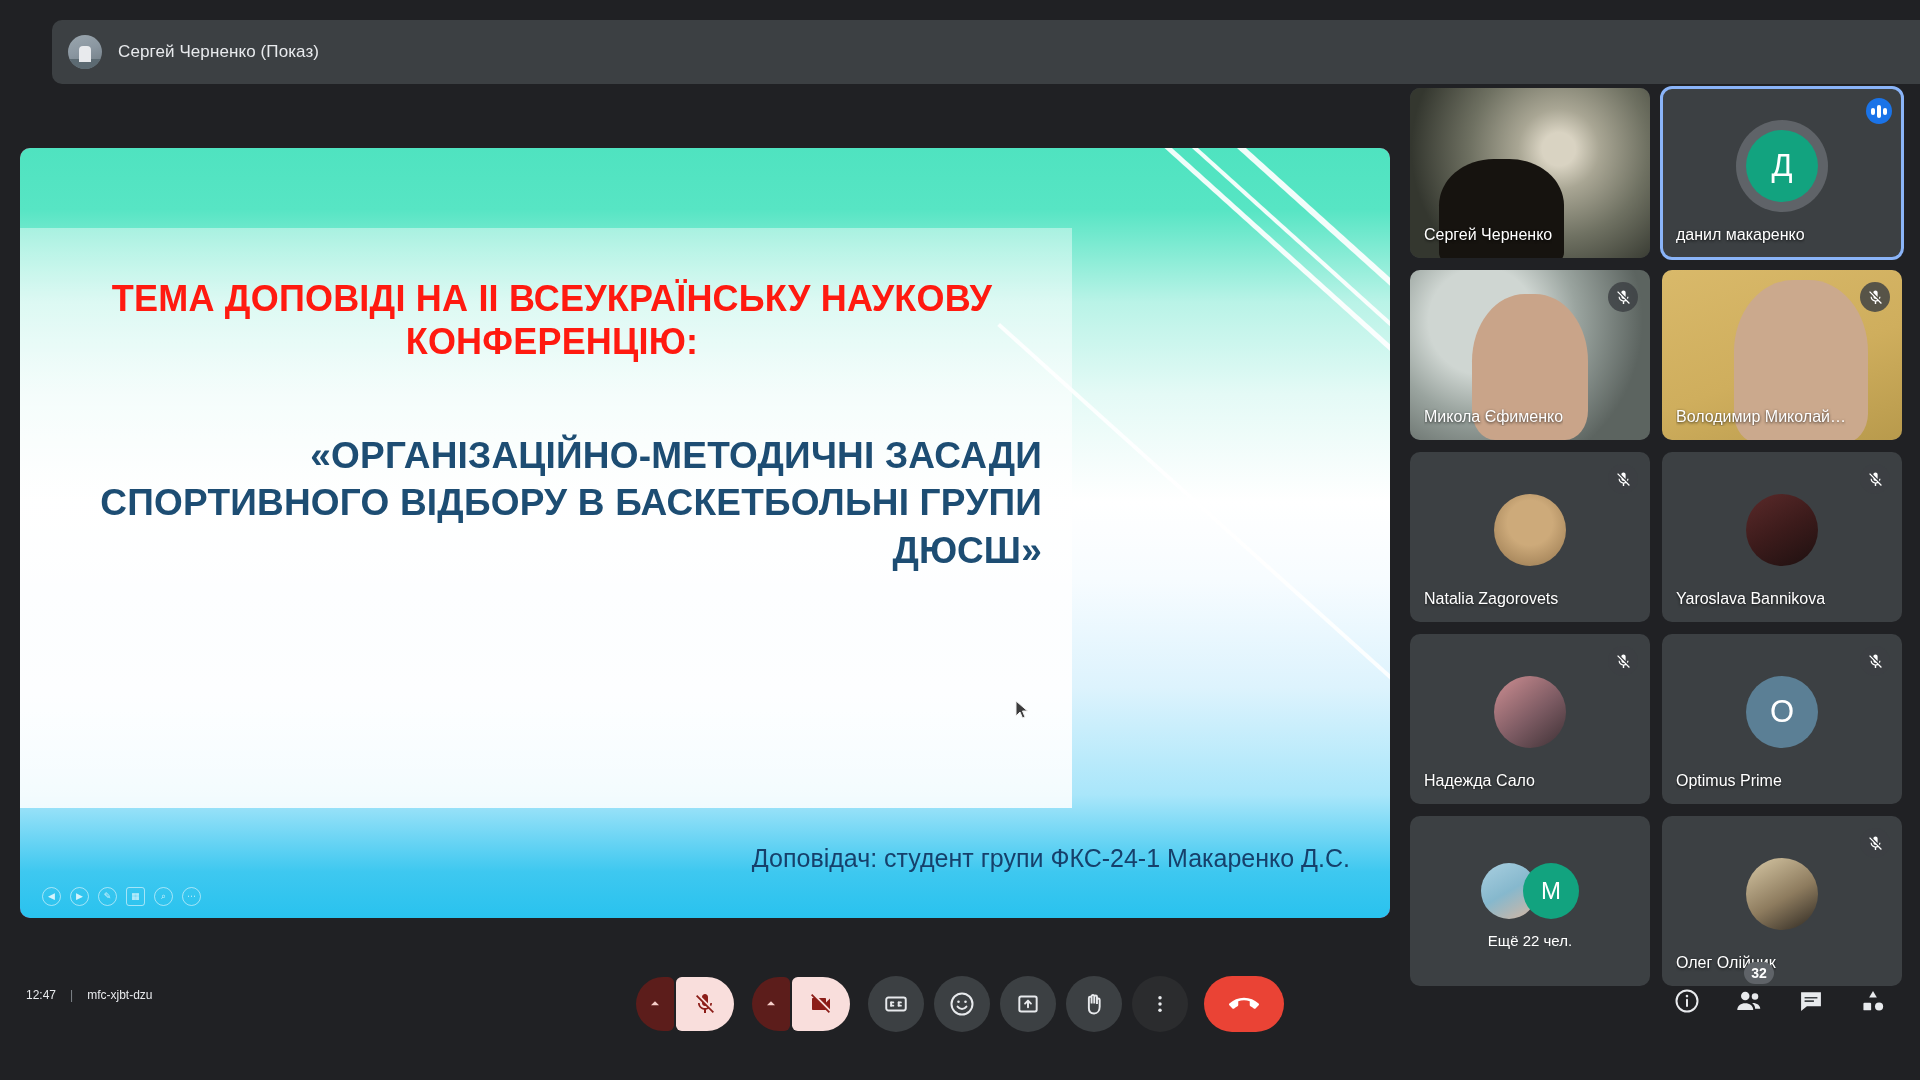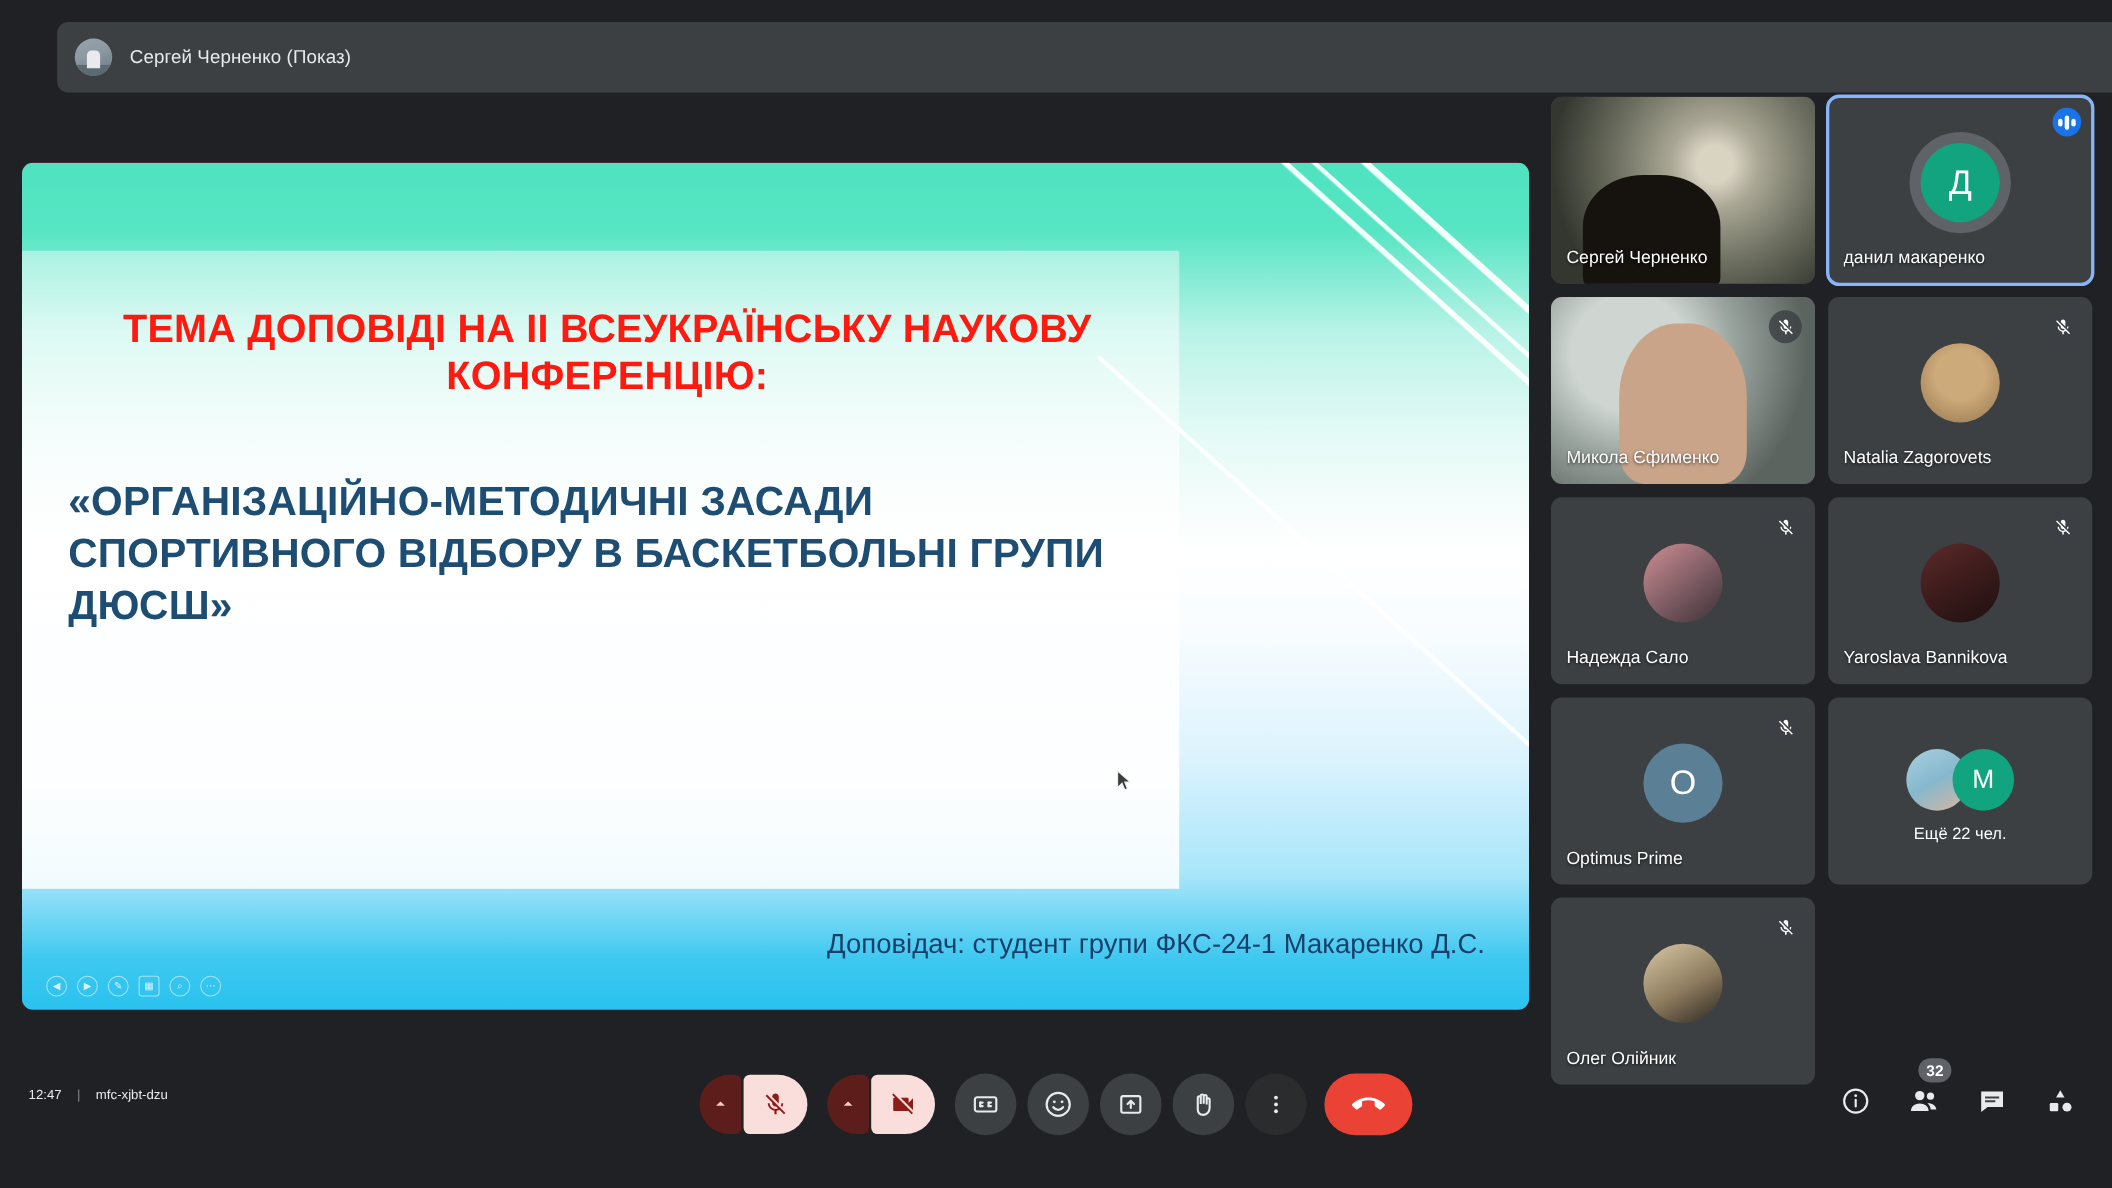--- a/index.html
+++ b/index.html
@@ -76,21 +76,21 @@
   .slide-text { position: absolute; left: 0; top: 0; width: 1370px; height: 770px; }
   .title-red {
     position: absolute; left: 42px; top: 130px; width: 980px;
     color: #ff1a10; font-size: 36px; font-weight: bold;
     line-height: 1.19; text-align: center; letter-spacing: .2px;
     font-family: "Liberation Sans", sans-serif;
   }
   .title-navy {
     position: absolute; left: 42px; top: 284px; width: 980px;
     color: #1d4d73; font-size: 37px; font-weight: bold;
-    line-height: 1.28; text-align: left; letter-spacing: .2px;
+    line-height: 1.28; text-align: right; letter-spacing: .2px;
   }
   .presenter {
     position: absolute; left: 150px; top: 695px; width: 1180px;
     color: #16406b; font-size: 25px; font-weight: 400;
     text-align: right; line-height: 1.2; white-space: nowrap;
   }
   .ppt-controls {
     position: absolute; left: 22px; bottom: 12px;
     display: flex; gap: 9px; align-items: center;
   }
@@ -287,49 +287,58 @@
     <div class="tile">
       <div class="photo cam-b"></div>
       <div class="mic-off">
         <svg width="17" height="17" viewBox="0 0 24 24" fill="#fff">
             <path d="M19 11h-1.7c0 .74-.16 1.43-.43 2.05l1.23 1.23c.56-.98.9-2.09.9-3.28zM15 11.16V5c0-1.66-1.34-3-3-3S9 3.34 9 5v.18l6 5.98zM4.27 3L3 4.27l6 6V11c0 1.66 1.33 3 3 3 .23 0 .44-.03.65-.08l1.66 1.66c-.71.33-1.5.52-2.31.52-2.76 0-5.3-2.1-5.3-5.1H5c0 3.41 2.72 6.23 6 6.72V21h2v-3.28c.91-.13 1.77-.45 2.54-.9L19.73 21 21 19.73 4.27 3z"></path>
           </svg>
       </div>
       <div class="name">Микола Єфименко</div>
     </div>
 
+    <div class="tile">
+      <div class="photo cam-c"></div>
+      <div class="mic-off">
+        <svg width="17" height="17" viewBox="0 0 24 24" fill="#fff">
+            <path d="M19 11h-1.7c0 .74-.16 1.43-.43 2.05l1.23 1.23c.56-.98.9-2.09.9-3.28zM15 11.16V5c0-1.66-1.34-3-3-3S9 3.34 9 5v.18l6 5.98zM4.27 3L3 4.27l6 6V11c0 1.66 1.33 3 3 3 .23 0 .44-.03.65-.08l1.66 1.66c-.71.33-1.5.52-2.31.52-2.76 0-5.3-2.1-5.3-5.1H5c0 3.41 2.72 6.23 6 6.72V21h2v-3.28c.91-.13 1.77-.45 2.54-.9L19.73 21 21 19.73 4.27 3z"></path>
+          </svg>
+      </div>
+      <div class="name">Володимир Миколай…</div>
+    </div>
 
     <div class="tile">
       <div class="avatar-photo ph-1"></div>
       <div class="mic-off">
         <svg width="17" height="17" viewBox="0 0 24 24" fill="#fff">
             <path d="M19 11h-1.7c0 .74-.16 1.43-.43 2.05l1.23 1.23c.56-.98.9-2.09.9-3.28zM15 11.16V5c0-1.66-1.34-3-3-3S9 3.34 9 5v.18l6 5.98zM4.27 3L3 4.27l6 6V11c0 1.66 1.33 3 3 3 .23 0 .44-.03.65-.08l1.66 1.66c-.71.33-1.5.52-2.31.52-2.76 0-5.3-2.1-5.3-5.1H5c0 3.41 2.72 6.23 6 6.72V21h2v-3.28c.91-.13 1.77-.45 2.54-.9L19.73 21 21 19.73 4.27 3z"></path>
           </svg>
       </div>
       <div class="name">Natalia Zagorovets</div>
     </div>
 
     <div class="tile">
+      <div class="avatar-photo ph-3"></div>
+      <div class="mic-off">
+        <svg width="17" height="17" viewBox="0 0 24 24" fill="#fff">
+            <path d="M19 11h-1.7c0 .74-.16 1.43-.43 2.05l1.23 1.23c.56-.98.9-2.09.9-3.28zM15 11.16V5c0-1.66-1.34-3-3-3S9 3.34 9 5v.18l6 5.98zM4.27 3L3 4.27l6 6V11c0 1.66 1.33 3 3 3 .23 0 .44-.03.65-.08l1.66 1.66c-.71.33-1.5.52-2.31.52-2.76 0-5.3-2.1-5.3-5.1H5c0 3.41 2.72 6.23 6 6.72V21h2v-3.28c.91-.13 1.77-.45 2.54-.9L19.73 21 21 19.73 4.27 3z"></path>
+          </svg>
+      </div>
+      <div class="name">Yaroslava Bannikova</div>
+    </div>
+
+    <div class="tile">
       <div class="avatar-photo ph-2"></div>
       <div class="mic-off">
         <svg width="17" height="17" viewBox="0 0 24 24" fill="#fff">
             <path d="M19 11h-1.7c0 .74-.16 1.43-.43 2.05l1.23 1.23c.56-.98.9-2.09.9-3.28zM15 11.16V5c0-1.66-1.34-3-3-3S9 3.34 9 5v.18l6 5.98zM4.27 3L3 4.27l6 6V11c0 1.66 1.33 3 3 3 .23 0 .44-.03.65-.08l1.66 1.66c-.71.33-1.5.52-2.31.52-2.76 0-5.3-2.1-5.3-5.1H5c0 3.41 2.72 6.23 6 6.72V21h2v-3.28c.91-.13 1.77-.45 2.54-.9L19.73 21 21 19.73 4.27 3z"></path>
           </svg>
       </div>
       <div class="name">Надежда Сало</div>
-    </div>
-
-    <div class="tile">
-      <div class="avatar-photo ph-3"></div>
-      <div class="mic-off">
-        <svg width="17" height="17" viewBox="0 0 24 24" fill="#fff">
-            <path d="M19 11h-1.7c0 .74-.16 1.43-.43 2.05l1.23 1.23c.56-.98.9-2.09.9-3.28zM15 11.16V5c0-1.66-1.34-3-3-3S9 3.34 9 5v.18l6 5.98zM4.27 3L3 4.27l6 6V11c0 1.66 1.33 3 3 3 .23 0 .44-.03.65-.08l1.66 1.66c-.71.33-1.5.52-2.31.52-2.76 0-5.3-2.1-5.3-5.1H5c0 3.41 2.72 6.23 6 6.72V21h2v-3.28c.91-.13 1.77-.45 2.54-.9L19.73 21 21 19.73 4.27 3z"></path>
-          </svg>
-      </div>
-      <div class="name">Yaroslava Bannikova</div>
     </div>
 
     <div class="tile">
       <div class="avatar-big" style="background:#5b7f95">O</div>
       <div class="mic-off">
         <svg width="17" height="17" viewBox="0 0 24 24" fill="#fff">
             <path d="M19 11h-1.7c0 .74-.16 1.43-.43 2.05l1.23 1.23c.56-.98.9-2.09.9-3.28zM15 11.16V5c0-1.66-1.34-3-3-3S9 3.34 9 5v.18l6 5.98zM4.27 3L3 4.27l6 6V11c0 1.66 1.33 3 3 3 .23 0 .44-.03.65-.08l1.66 1.66c-.71.33-1.5.52-2.31.52-2.76 0-5.3-2.1-5.3-5.1H5c0 3.41 2.72 6.23 6 6.72V21h2v-3.28c.91-.13 1.77-.45 2.54-.9L19.73 21 21 19.73 4.27 3z"></path>
           </svg>
       </div>
       <div class="name">Optimus Prime</div>

